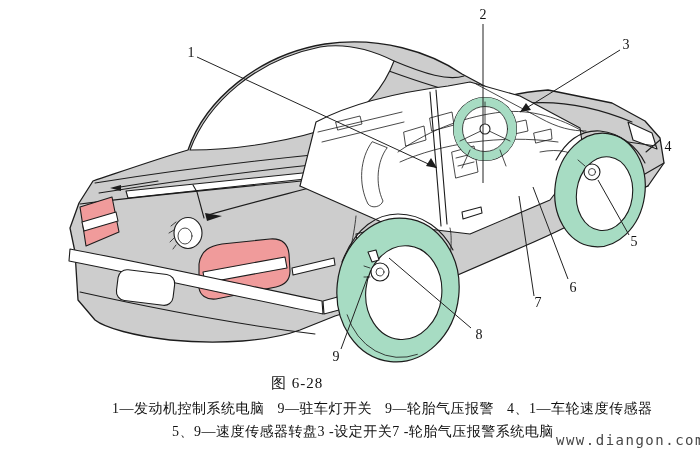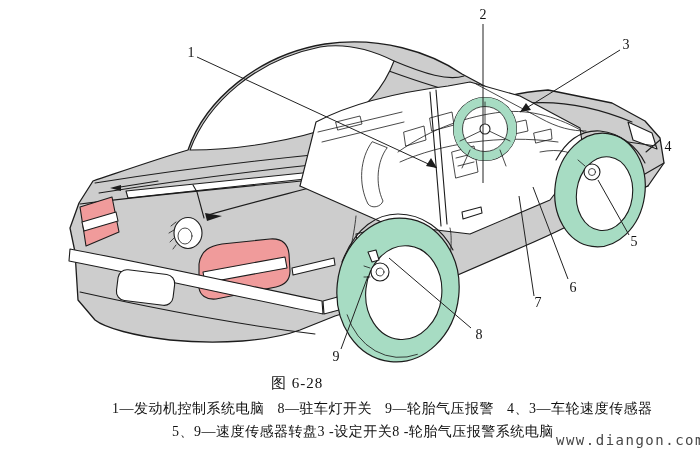--- a/index.html
+++ b/index.html
@@ -190,25 +190,25 @@
       <text x="336" y="361" class="callout">9</text>
     </g>
   </svg>
 
   <div class="caption">
     <span>图 6-28</span>
   </div>
 
   <div class="legend-line" id="legend1">
     <span>1—发动机控制系统电脑</span>
-    <span>8—驻车灯开关</span>
+    <span>9—驻车灯开关</span>
     <span>9—轮胎气压报警</span>
-    <span>4、3—车轮速度传感器</span>
+    <span>4、1—车轮速度传感器</span>
   </div>
 
   <div class="legend-line" id="legend2">
     <span>5、9—速度传感器转盘</span>
     <span>3 -设定开关</span>
-    <span>8 -轮胎气压报警系统电脑</span>
+    <span>7 -轮胎气压报警系统电脑</span>
   </div>
 
   <div class="watermark">www.diangon.com</div>
 </div>
 
 </body></html>

